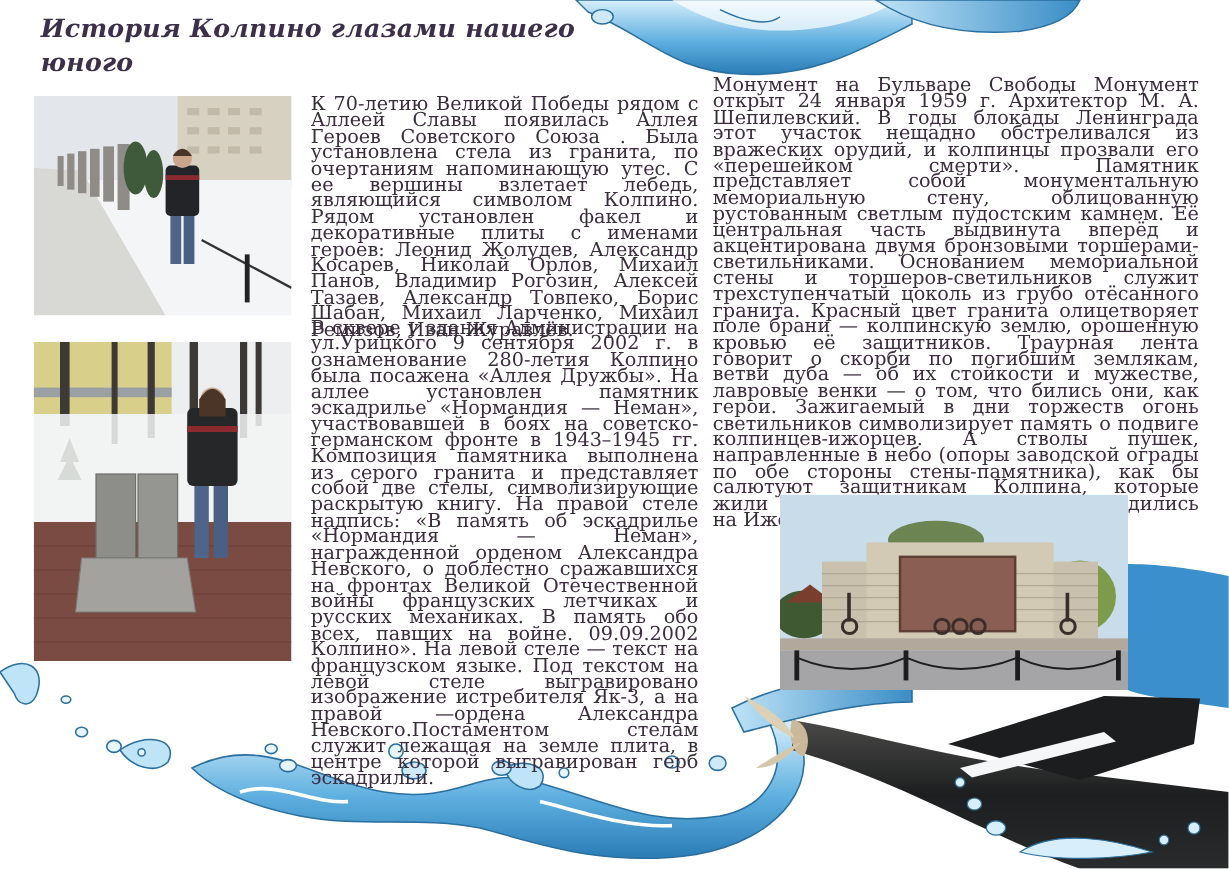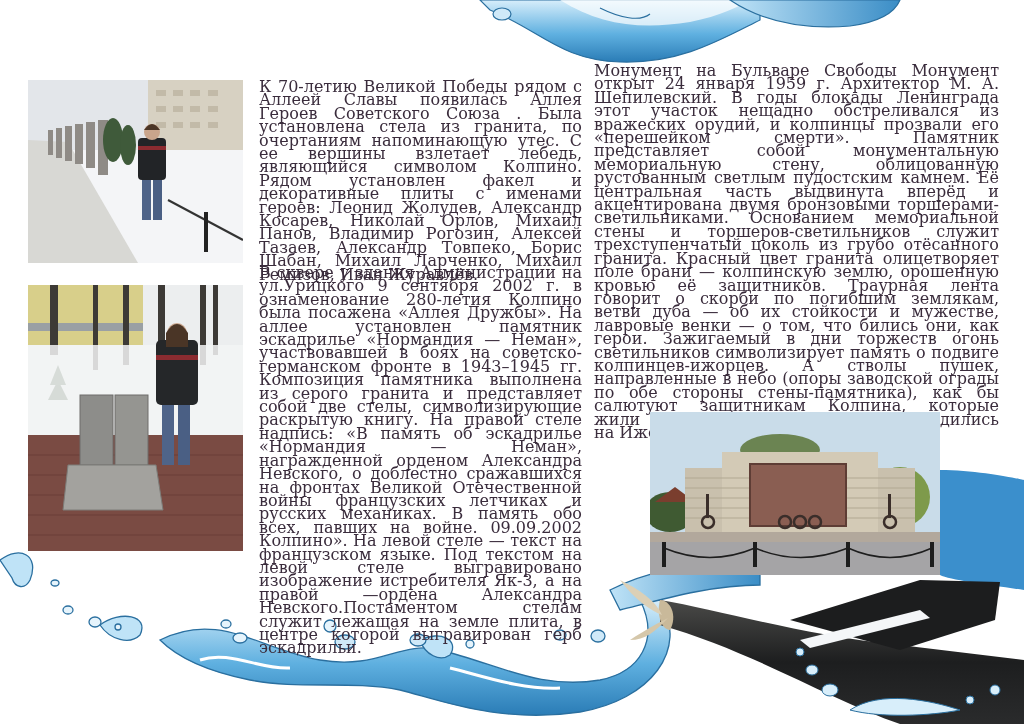--- a/index.html
+++ b/index.html
@@ -65,20 +65,21 @@
     <ellipse cx="470" cy="644" rx="4" ry="4" fill="#e6f4fc"></ellipse>
     <ellipse cx="560" cy="635" rx="6" ry="5" fill="#e6f4fc"></ellipse>
     <ellipse cx="598" cy="636" rx="7" ry="6" fill="#cfe9f8"></ellipse>
     <path d="M610 590 C650 570 700 560 760 565 L760 585 C710 585 660 600 620 610 Z" fill="url(#wg2)"></path>
   </g>
 
   <path d="M940 470 C980 470 1024 480 1024 480 L1024 590 C990 585 950 580 940 575 Z" fill="#3b8fcc" stroke="none"></path>
 </svg>
 
 <div class="title">
+  <div>История Колпино глазами нашего юного</div>
 </div>
 
 <div class="photo" style="left:28px; top:80px; width:215px; height:183px;">
   <svg width="215" height="183" viewBox="0 0 215 183">
     <rect width="215" height="183" fill="#e9ebee"></rect>
     <rect x="0" y="0" width="215" height="70" fill="#e3e6ea"></rect>
     <rect x="120" y="0" width="95" height="75" fill="#d7d1c2"></rect>
     <g fill="#c2baa8">
       <rect x="128" y="10" width="10" height="6"></rect>
         <rect x="145" y="10" width="10" height="6"></rect>

